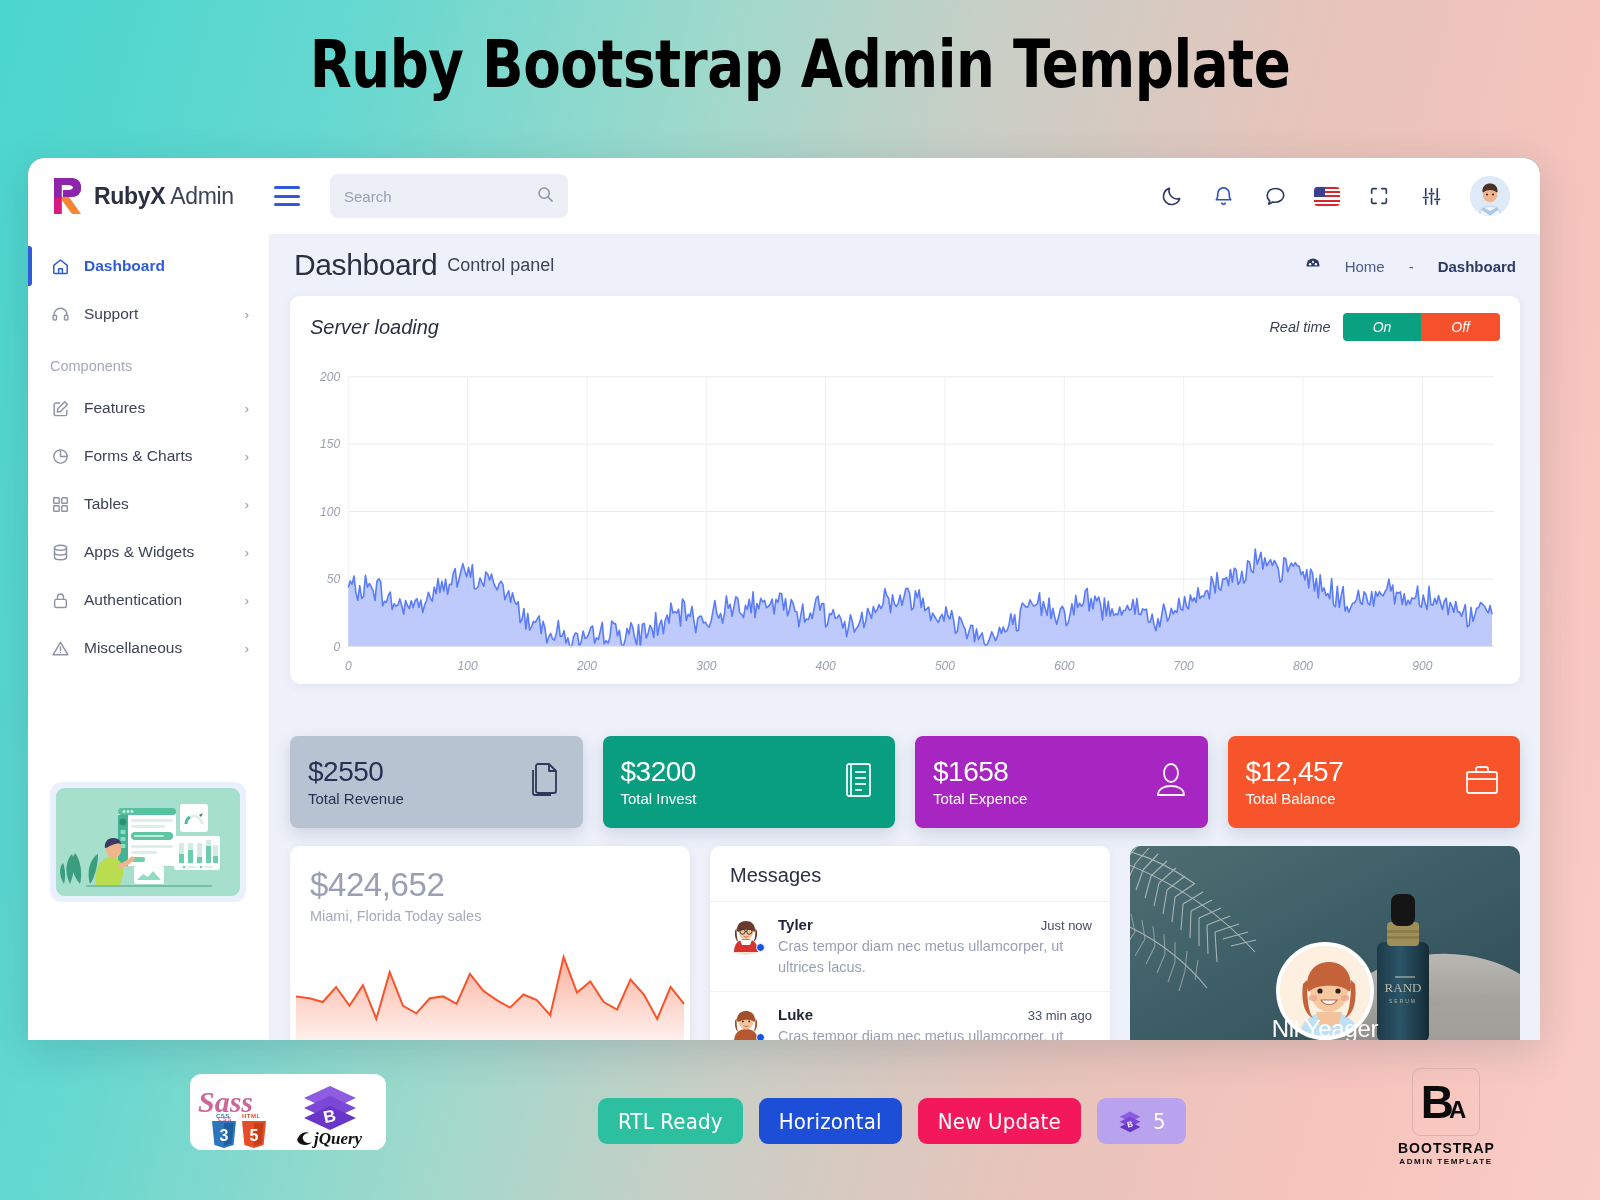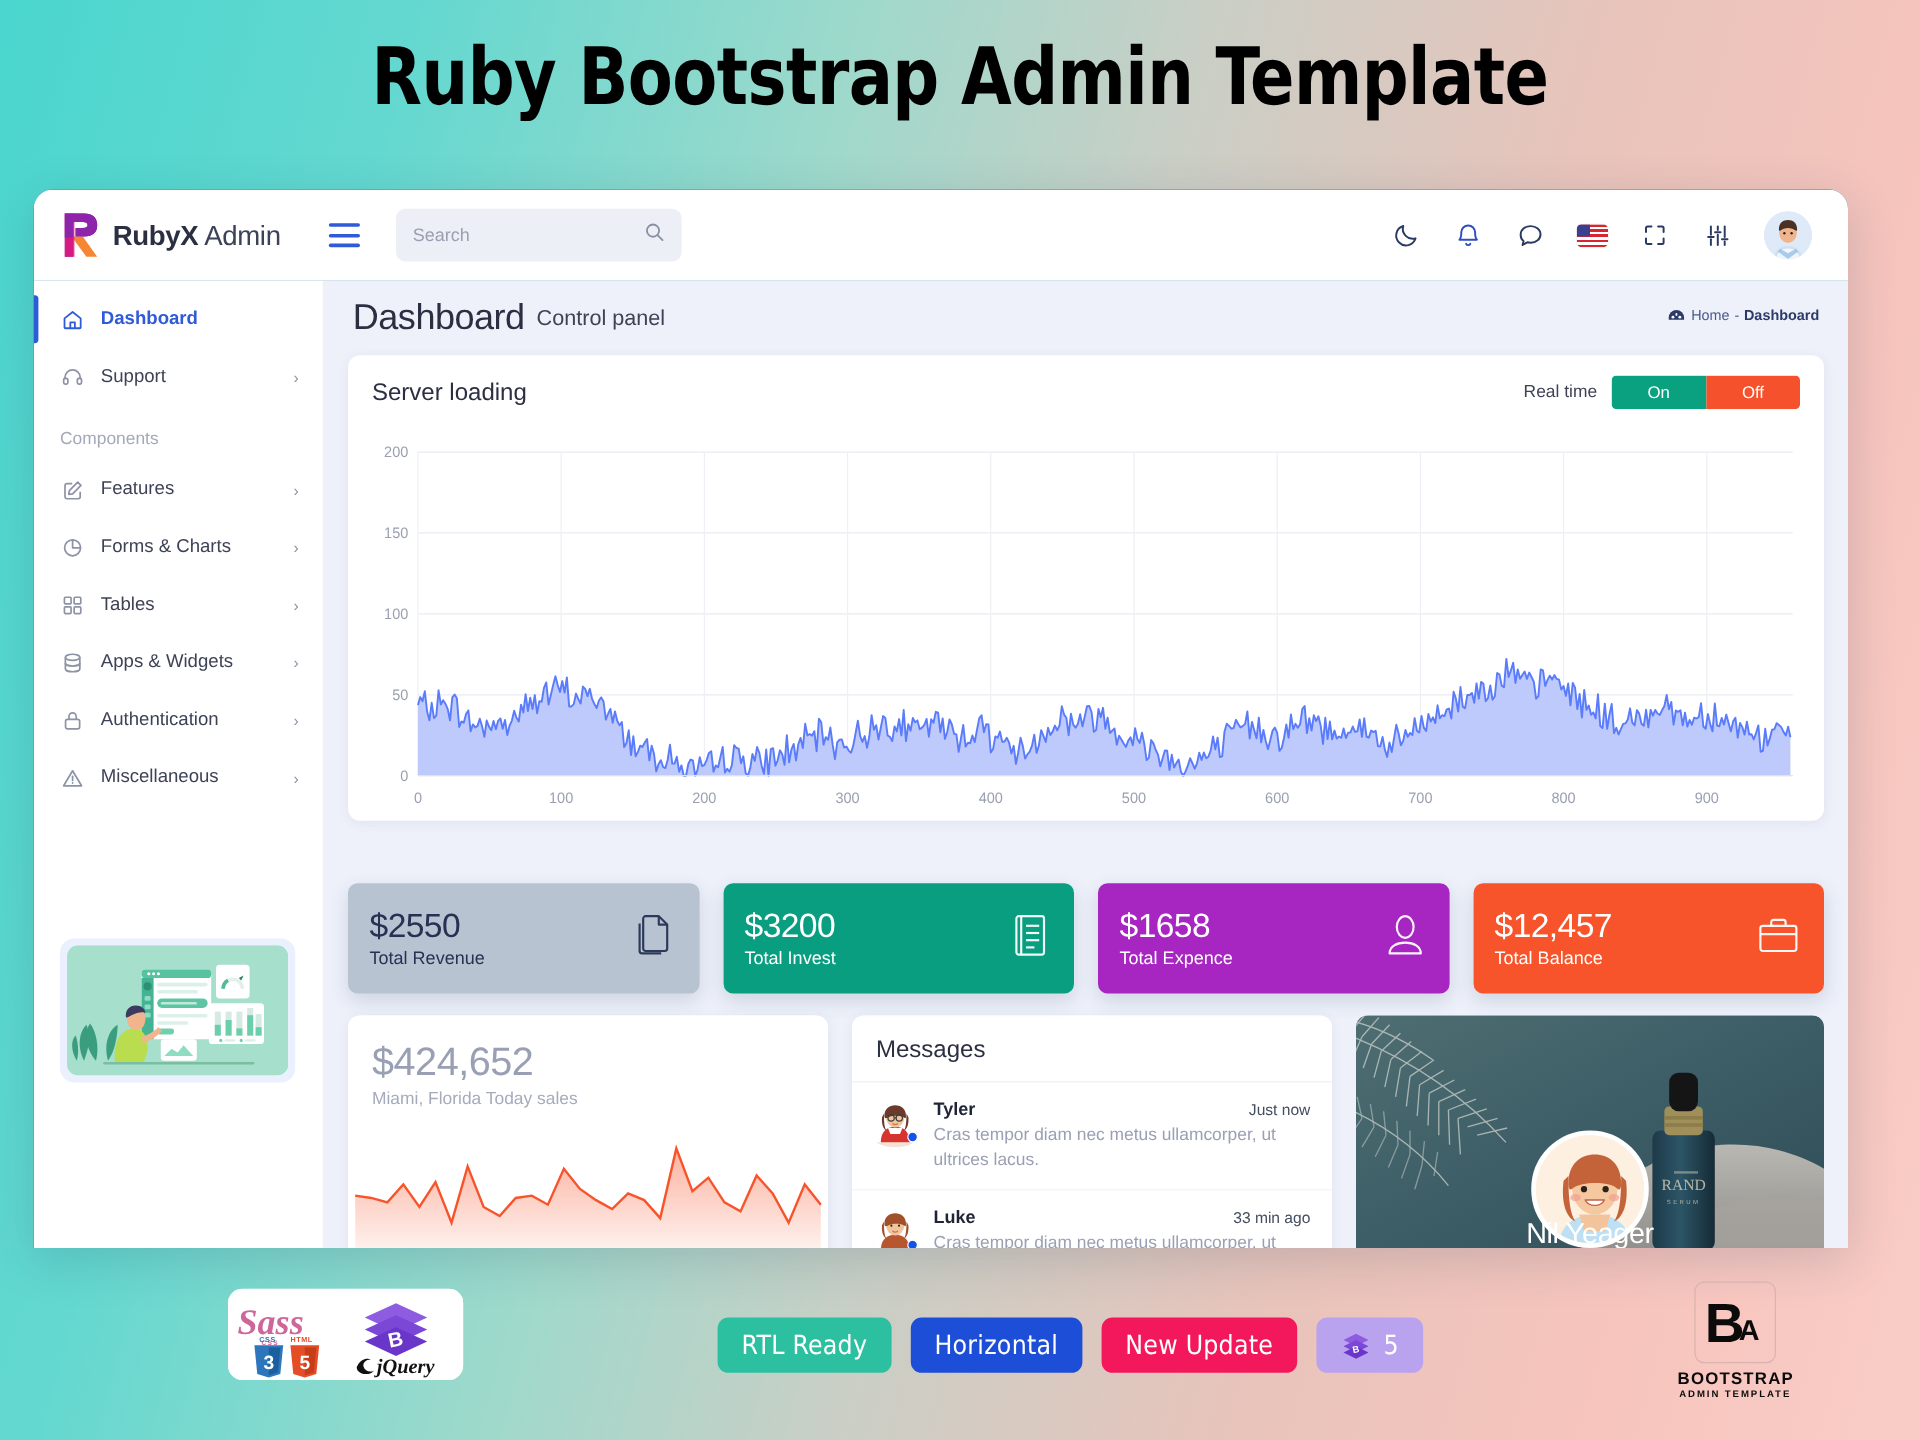--- a/index.html
+++ b/index.html
@@ -19,21 +19,21 @@
     font-size: 66px;
     letter-spacing: -0.5px;
     color: #000;
     transform: scaleX(0.92);
   }
 
   
   .app-window {
     position: absolute; left: 28px; top: 158px;
     width: 1512px; height: 882px;
-    background: #0369a1;
+    background: #14532d;
     border-radius: 16px 16px 0 0;
     overflow: hidden;
     box-shadow: 0 10px 40px rgba(40,60,90,0.18);
     display: flex; flex-direction: column;
   }
 
   
   .topnav {
     height: 76px; flex: 0 0 76px;
     display: flex; align-items: center;
@@ -114,27 +114,27 @@
     border-radius: 9px; background:#a8e0cd; overflow:hidden;
   }
 
   
   .content { flex: 1; background: #eef1fa; min-width: 0; overflow: hidden; position: relative; }
   .page-head {
     height: 62px; display: flex; align-items: center; padding: 0 24px;
   }
   .page-title { font-size: 30px; color: #2b2f42; letter-spacing: -0.4px; }
   .page-sub { font-size: 18px; color: #3d4256; margin-left: 10px; }
-  .breadcrumb { margin-left:auto; display:flex; align-items:flex-start; gap:4px; font-size:12px; color:#4a5a8a; }
+  .breadcrumb { margin-left:auto; display:flex; align-items:flex-end; gap:24px; font-size:15px; color:#4a5a8a; }
   .breadcrumb a { color:#4a5a8a; text-decoration:none; }
   .bc-current { color:#2b3a66; font-weight:600; }
 
   
   .card { background:#fff; border-radius:10px; box-shadow: 0 2px 10px rgba(50,70,110,0.07); }
-  .chart-card { margin: 0 20px; height: 388px; display:flex; flex-direction:column; }
+  .chart-card { margin: 0 20px; height: 388px; display:flex; flex-direction:column;font-style:italic; }
   .chart-head { height: 62px; display:flex; align-items:center; padding: 0 20px; }
   .chart-title { font-size: 20px; color:#2b2f42; }
   .realtime { margin-left:auto; display:flex; align-items:center; gap:12px; }
   .realtime-label { font-size:14.5px; color:#3d4256;margin-left:28px; }
   .rt-btns { display:flex; border-radius:4px; overflow:hidden; }
   .rt-btn { padding: 6px 30px; font-size: 14px; color:#fff; cursor:pointer; }
   .rt-on { background:#0aa181; }
   .rt-off { background:#f4512c; }
   .chart-plot { flex:1; position: relative; padding: 4px 16px 6px 16px; }
   .chart-svg { width: 100%; height: 100%; display:block; }

